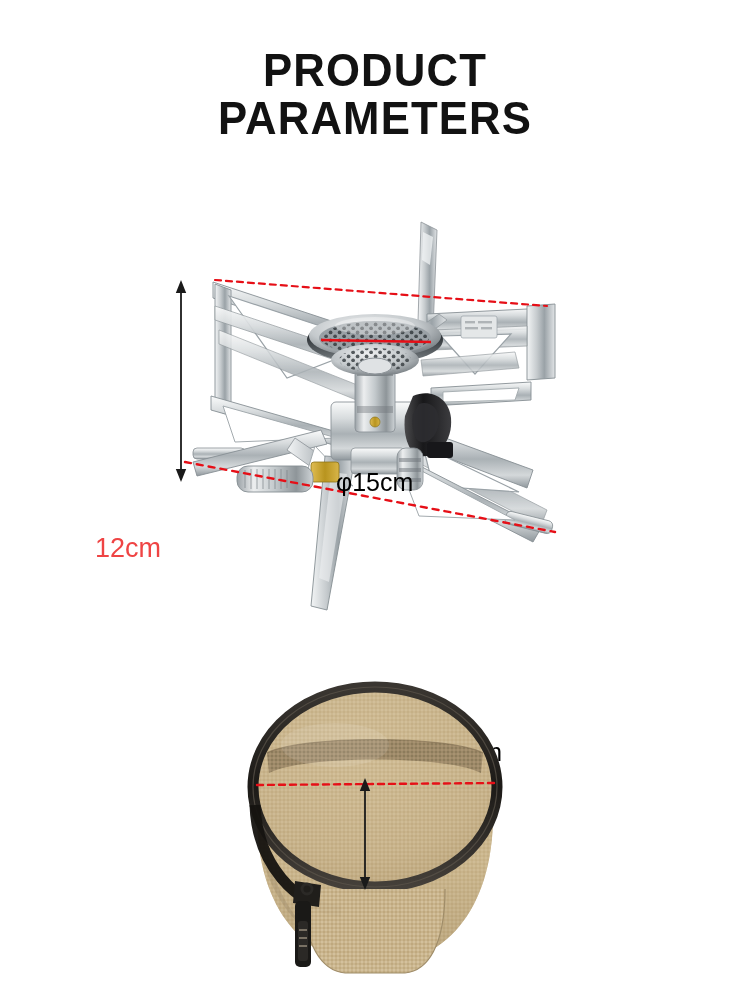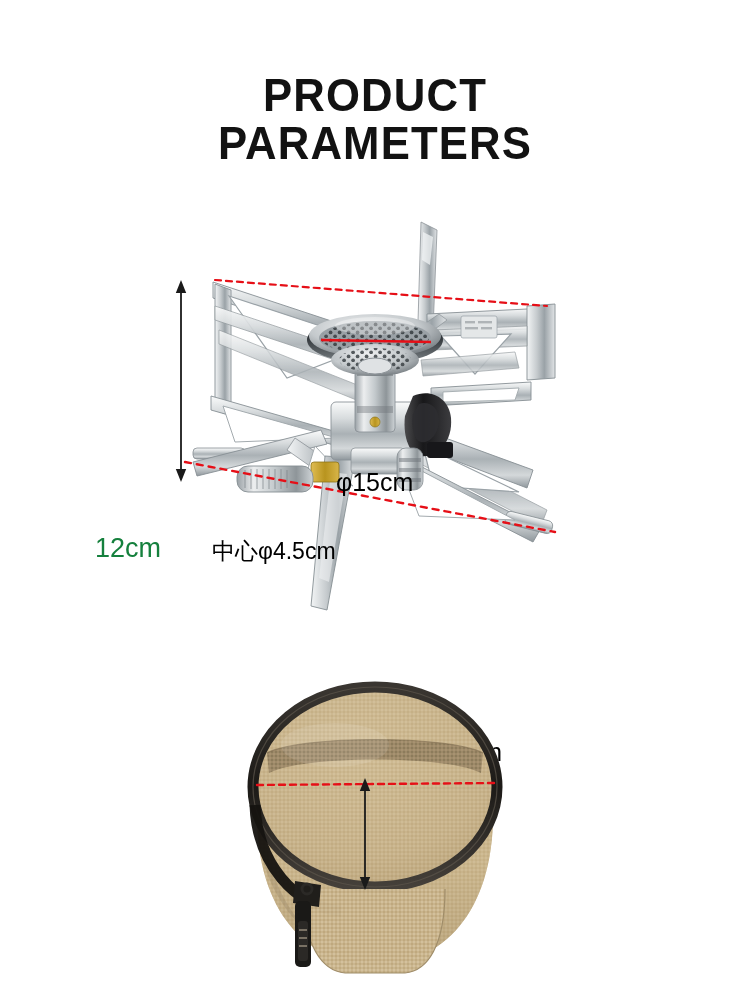--- a/index.html
+++ b/index.html
@@ -12,21 +12,21 @@
     height: 1000px;
     position: relative;
     overflow: hidden;
     font-family: "Liberation Sans", sans-serif;
     -webkit-font-smoothing: antialiased;
   }
 
   
   #title-block {
     position: absolute;
-    top: 71px;
+    top: 46px;
     left: 0;
     width: 750px;
     text-align: center;
     line-height: 1.02;
   }
   .title-line {
     font-family: "Liberation Sans", sans-serif;
     font-weight: 700;
     font-size: 47px;
     letter-spacing: 1.2px;
@@ -34,21 +34,21 @@
     display: block;
     transform: scaleX(0.93);
   }
 
   
   .dim {
     position: absolute;
     white-space: nowrap;
     font-family: "Liberation Sans", sans-serif;
   }
-  .dim-black { color: #15803d; }
+  .dim-black { color: #ef4444; }
   .dim-red   { color: #000000; }
 
   
   #stove-section {
     position: absolute;
     left: 0;
     top: 200px;
     width: 750px;
     height: 440px;
   }
@@ -268,21 +268,20 @@
         <line x1="146" y1="130" x2="256" y2="132" stroke="#e60f17" stroke-width="2.4"></line>
         <line x1="10" y1="252" x2="380" y2="322" stroke="#e60f17" stroke-width="2.4" stroke-dasharray="6 6" stroke-linecap="round"></line>
       </g>
     </svg>
   </div>
 
   <div class="dim dim-black" style="left:95px; top:333px; font-size:27px;">12cm</div>
 
   <div class="dim dim-red" style="left:336px; top:268px; font-size:25px;">φ15cm</div>
 
-  <div class="dim dim-red" style="left:212px; top:336px; font-size:23px;">中心φ4.5cm</div>
 
   <div class="dim dim-red" style="left:404px; top:538px; font-size:25px;">φ19.5cm</div>
 </div>
 
 <div id="bag-section">
   <div id="bag-stage">
     <svg width="360" height="310" viewBox="0 0 360 310">
       <defs>
         <pattern id="weave" x="0" y="0" width="4" height="4" patternUnits="userSpaceOnUse">
           <rect width="4" height="4" fill="#c9b48c"></rect>

